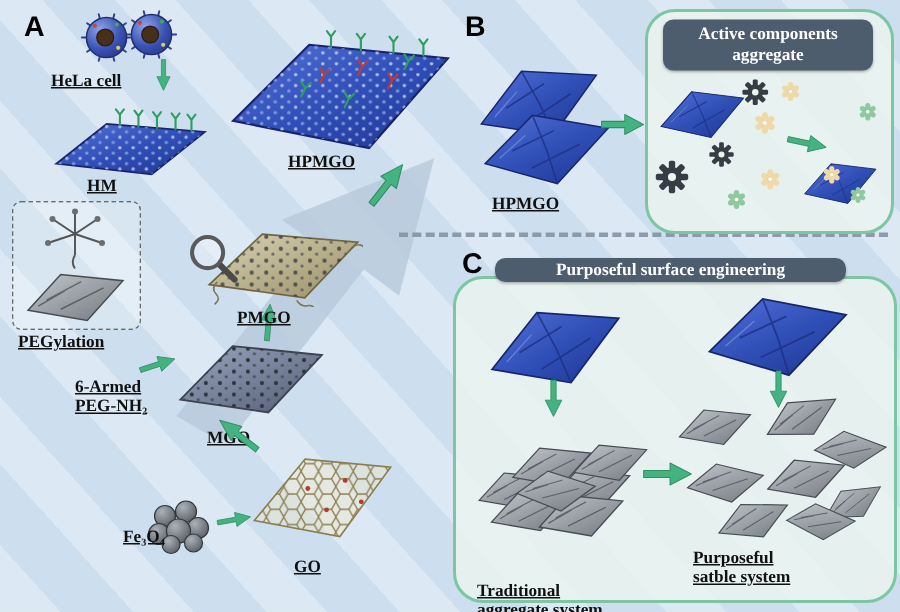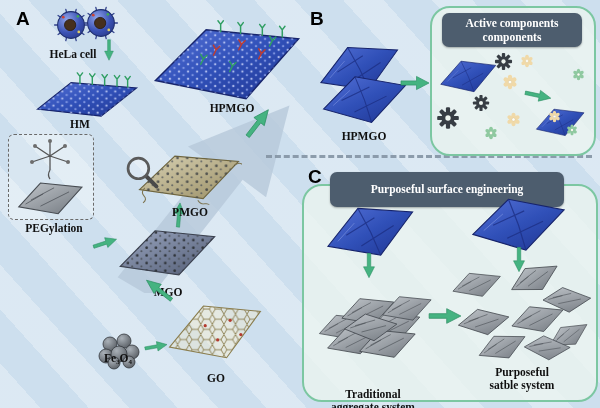--- a/index.html
+++ b/index.html
@@ -6,21 +6,21 @@
   #fig{
     position:relative;width:600px;height:408px;overflow:hidden;
     font-family:"Liberation Sans",sans-serif;
     background-color:#cddfee;
     background-image:repeating-linear-gradient(48deg,
       rgba(255,255,255,0.30) 0px, rgba(255,255,255,0.30) 30px,
       rgba(255,255,255,0) 30px, rgba(255,255,255,0) 66px);
   }
   .abs{position:absolute;}
   .cap{position:absolute;font-family:"Liberation Serif",serif;font-weight:bold;
-       font-size:11.5px;color:#101010;text-align:center;line-height:1.12;}
+       font-size:11.5px;color:#101010;text-align:left;line-height:1.12;text-decoration:underline;}
   .letter{position:absolute;font-family:"Liberation Sans",sans-serif;font-weight:bold;
           font-size:19px;color:#000;}
   .greenbox{position:absolute;border:2.5px solid #7cc7a2;border-radius:20px;
             background:rgba(236,245,239,0.78);}
   .pill{position:absolute;background:#4d5d6e;border-radius:7px;color:#fff;
         font-family:"Liberation Serif",serif;font-weight:bold;font-size:11.5px;
         text-align:center;display:flex;flex-direction:column;align-items:center;
         justify-content:center;line-height:1.25;box-shadow:0 1px 2px rgba(0,0,0,0.3);}
   .arrow{position:absolute;}
   .arrow svg{display:block;width:100%;height:100%;}
@@ -245,20 +245,24 @@
       <circle cx="40" cy="5" r="2"></circle>
         <circle cx="25" cy="10" r="2"></circle>
         <circle cx="55" cy="10" r="2"></circle>
       <circle cx="22" cy="26" r="2"></circle>
         <circle cx="58" cy="26" r="2"></circle>
     </g>
     <use href="#flake" x="6" y="42" width="68" height="40"></use>
   </svg>
   <div class="cap" style="left:12px;top:222px;width:84px">PEGylation</div>
 
+  <div class="cap" style="left:50px;top:252px;width:78px">
+    <span>6-Armed</span><br>
+    <span>PEG-NH₂</span>
+  </div>
 
   <div class="arrow" style="left:92px;top:236px;width:26px;height:14px;transform:rotate(-18deg)">
     <svg viewBox="0 0 60 30" preserveAspectRatio="none">
         <use href="#garrow"></use>
       </svg>
   </div>
 
   <svg class="abs" style="left:116px;top:220px" width="102" height="64" viewBox="0 0 120 70">
       <use href="#mgosheet"></use>
     </svg>
@@ -325,21 +329,21 @@
 
   <div class="arrow" style="left:400px;top:74px;width:30px;height:18px">
     <svg viewBox="0 0 60 30" preserveAspectRatio="none">
         <use href="#garrow"></use>
       </svg>
   </div>
 
   <div class="greenbox" style="left:430px;top:6px;width:162px;height:146px">
     <div class="pill" style="left:10px;top:5px;width:140px;height:34px">
       <span>Active components</span>
-      <span>components</span>
+      <span>aggregate</span>
     </div>
     <svg class="abs" style="left:6px;top:48px" width="60" height="40" viewBox="0 0 130 80">
         <use href="#bluesheet"></use>
       </svg>
     <svg class="abs" style="left:4px;top:98px" width="24" height="24" viewBox="0 0 40 40">
         <use href="#gear"></use>
       </svg>
     <svg class="abs" style="left:40px;top:86px" width="18" height="18" viewBox="0 0 40 40">
         <use href="#gear"></use>
       </svg>
@@ -373,21 +377,21 @@
         <use href="#flower"></use>
       </svg>
     <svg class="abs" style="left:140px;top:60px;color:#8fc9a0" width="13" height="13" viewBox="0 0 40 40">
         <use href="#flower"></use>
       </svg>
   </div>
 
   <div class="letter" style="left:308px;top:166px">C</div>
 
   <div class="greenbox" style="left:302px;top:184px;width:292px;height:214px"></div>
-  <div class="pill" style="left:330px;top:172px;width:234px;height:35px">
+  <div class="pill" style="left:330px;top:172px;width:234px;height:16px">
     <span>Purposeful surface engineering</span>
   </div>
 
   <svg class="abs" style="left:322px;top:202px;transform:rotate(-3deg)" width="96" height="58" viewBox="0 0 130 80">
       <use href="#bluesheet"></use>
     </svg>
   <div class="arrow" style="left:356px;top:258px;width:26px;height:15px;transform:rotate(90deg)">
     <svg viewBox="0 0 60 30" preserveAspectRatio="none">
         <use href="#garrow"></use>
       </svg>

